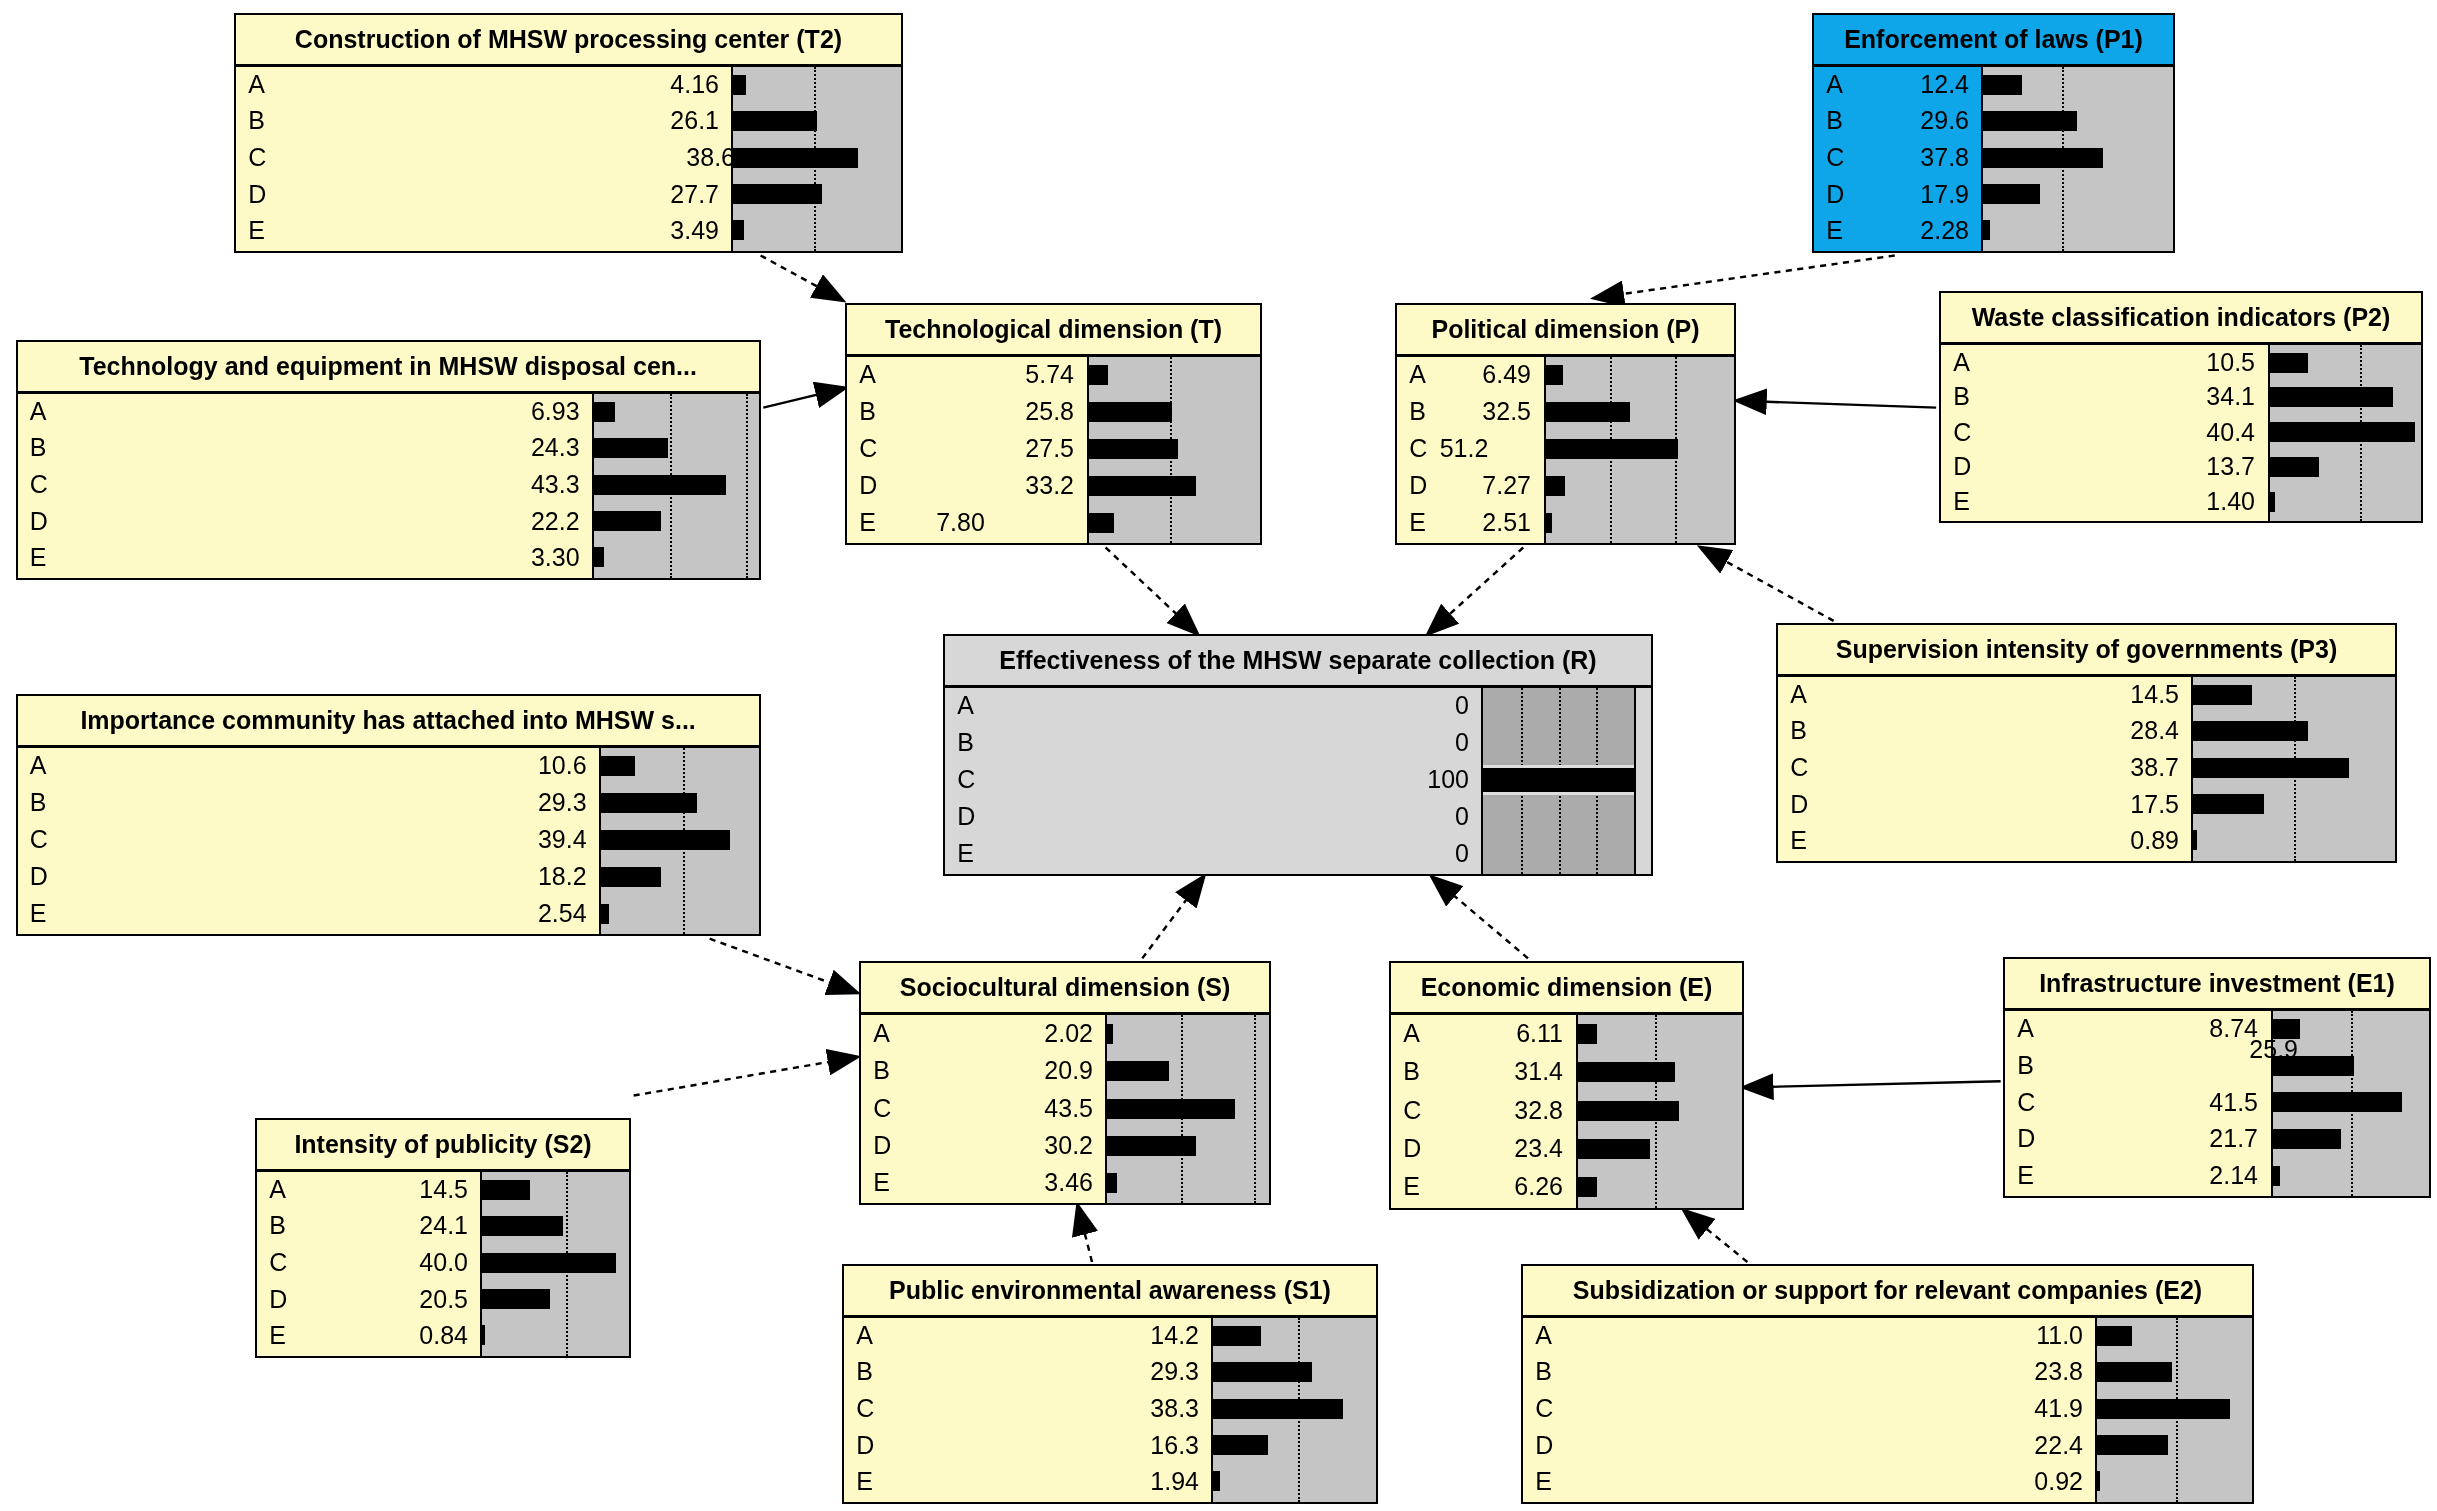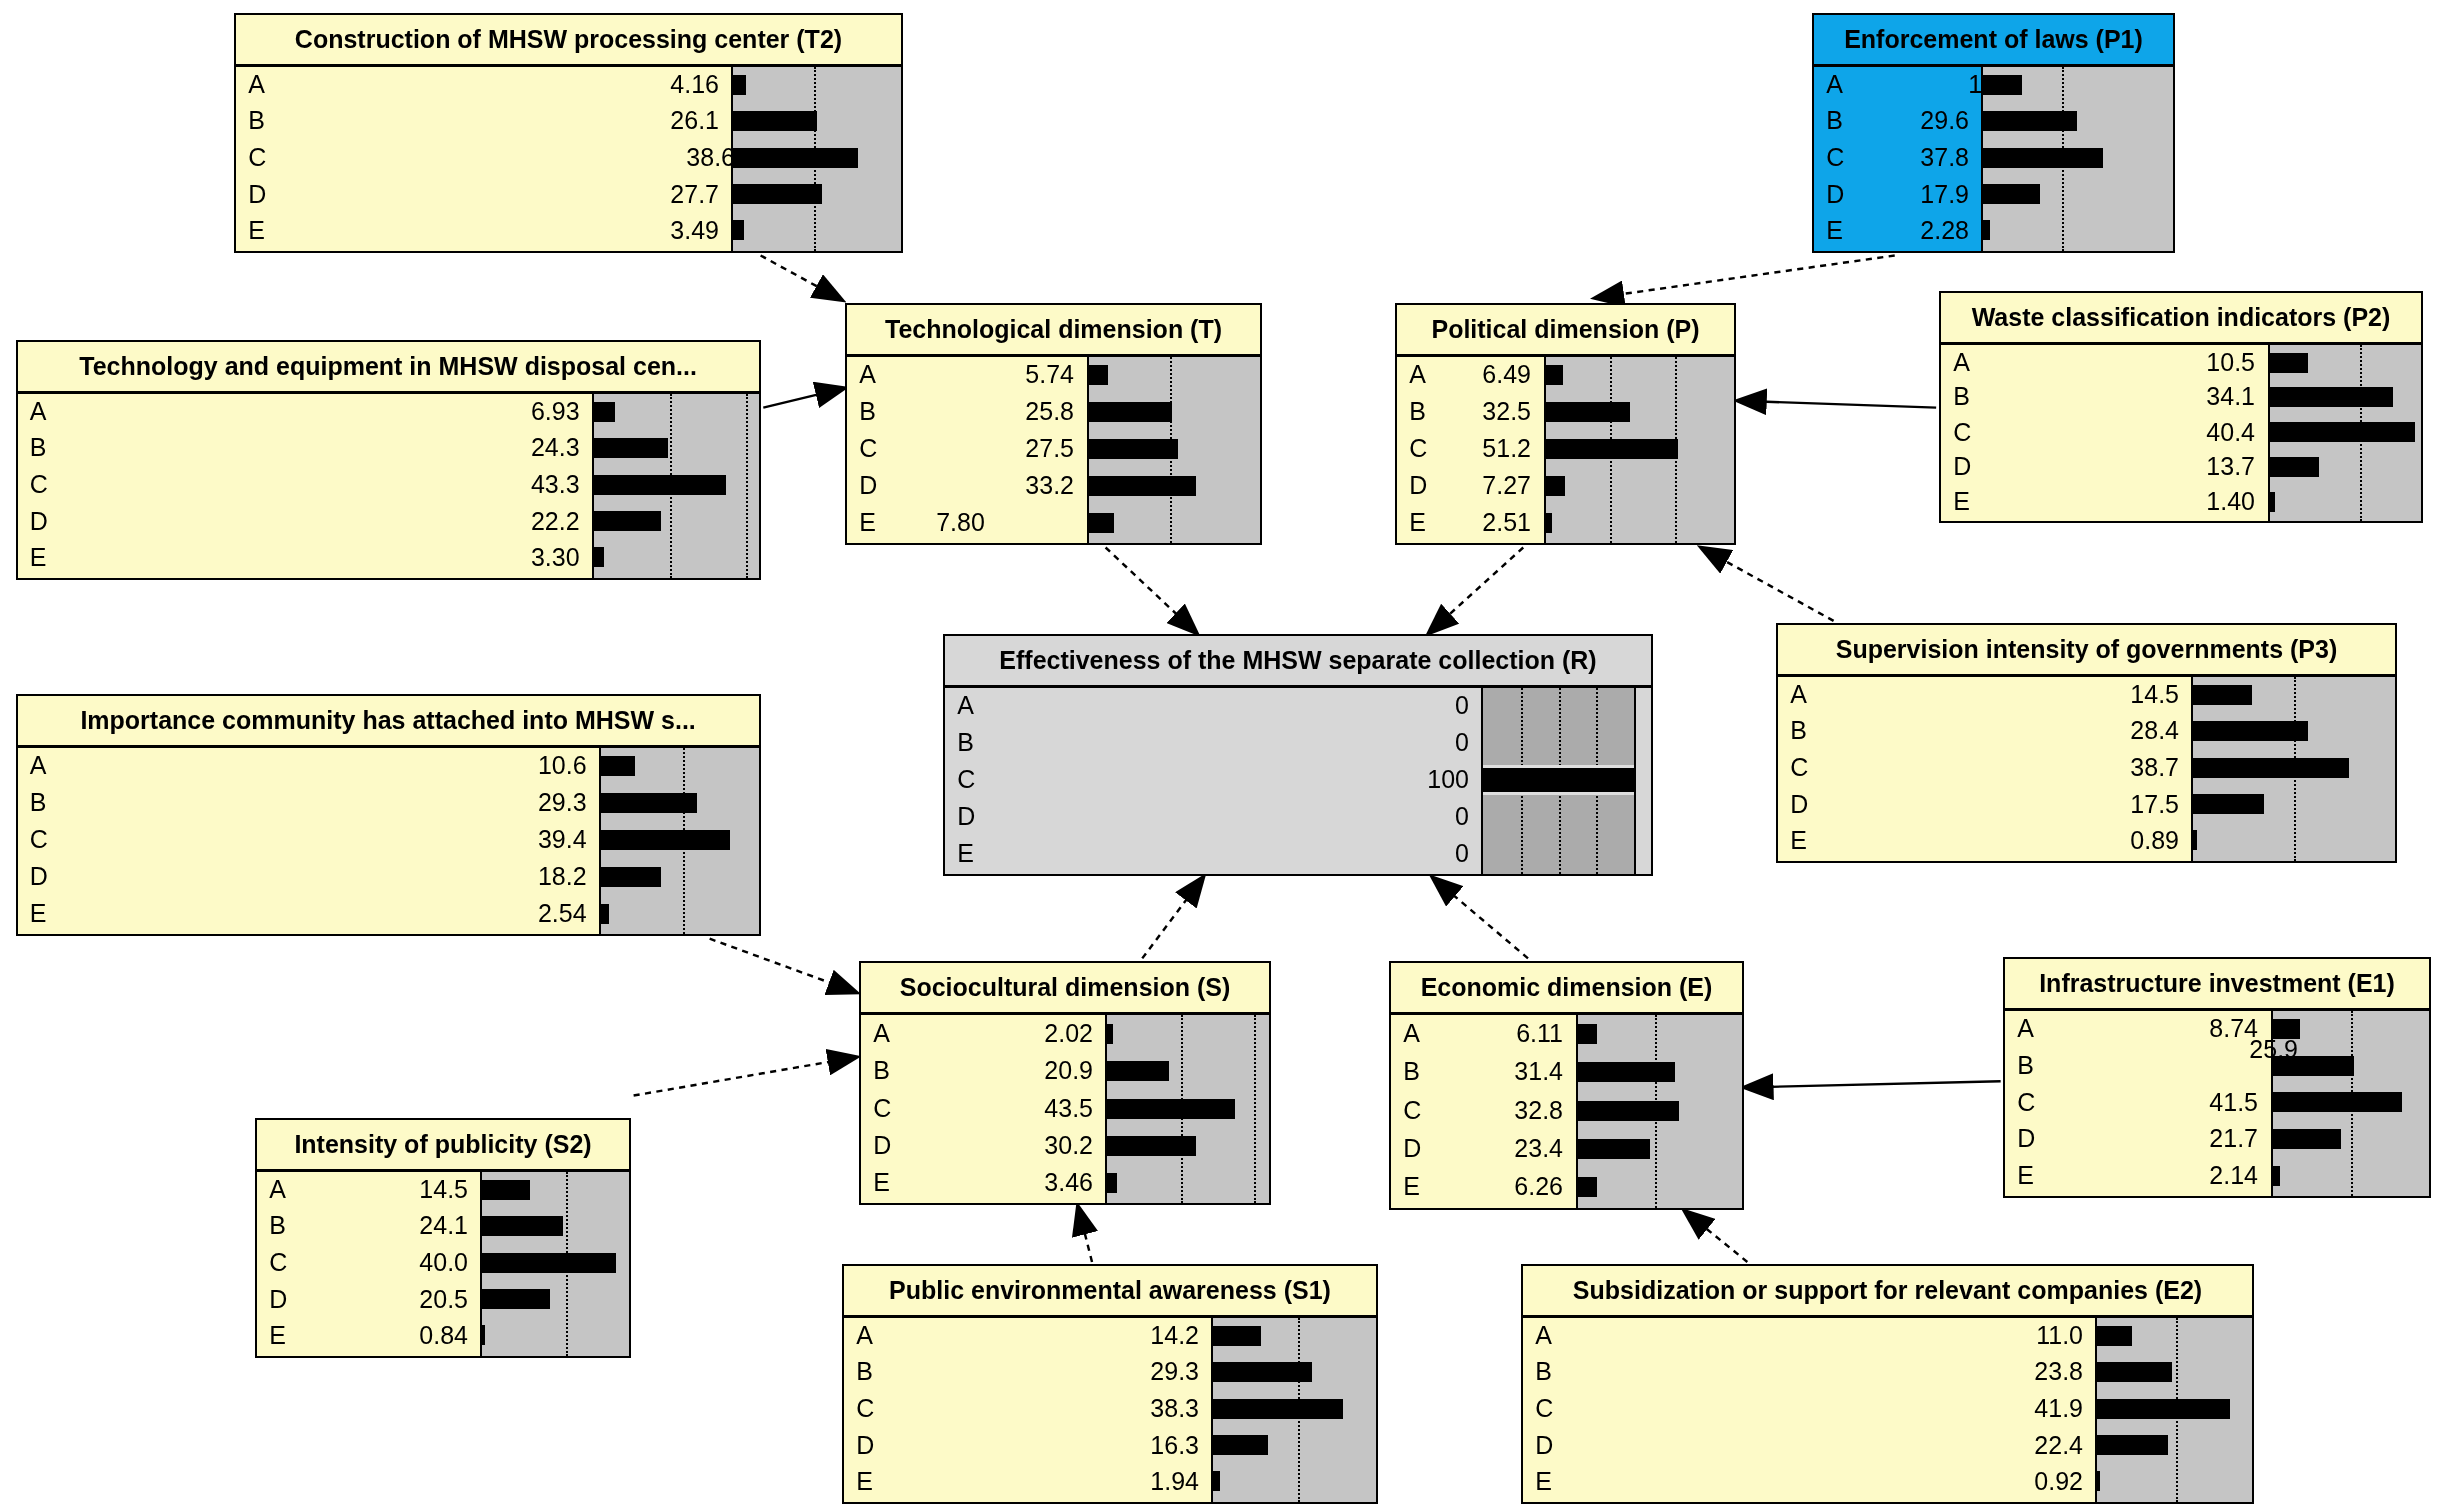--- a/index.html
+++ b/index.html
@@ -71,21 +71,21 @@
       <div class="body">
         <div class="bars" style="left: 167px; right: 0px; background: rgb(197, 197, 197);">
           <div class="gridline" style="left: 41.6667%;"></div>
           <div class="bar" style="left: 0px; top: 8.1px; height: 20.4px; width: 20.6667%;"></div>
           <div class="bar" style="left: 0px; top: 44px; height: 20.4px; width: 49.3333%;"></div>
           <div class="bar" style="left: 0px; top: 81px; height: 20.4px; width: 63%;"></div>
           <div class="bar" style="left: 0px; top: 117px; height: 20.4px; width: 29.8333%;"></div>
           <div class="bar" style="left: 0px; top: 153px; height: 20.4px; width: 3.8%;"></div>
         </div>
         <div class="state-label" style="left: 12.2px; top: 3.4px;">A</div>
-        <div class="state-value" style="left: 0px; width: 155px; top: 3.4px; padding-left: 48px;">12.4</div>
+        <div class="state-value" style="left: 0px; width: 155px; top: 3.4px;">12.4</div>
         <div class="state-label" style="left: 12.2px; top: 39px;">B</div>
         <div class="state-value" style="left: 0px; width: 155px; top: 39px;">29.6</div>
         <div class="state-label" style="left: 12.2px; top: 76px;">C</div>
         <div class="state-value" style="left: 0px; width: 155px; top: 76px;">37.8</div>
         <div class="state-label" style="left: 12.2px; top: 113px;">D</div>
         <div class="state-value" style="left: 0px; width: 155px; top: 113px;">17.9</div>
         <div class="state-label" style="left: 12.2px; top: 149px;">E</div>
         <div class="state-value" style="left: 0px; width: 155px; top: 149px;">2.28</div>
       </div>
     </div>
@@ -146,21 +146,21 @@
           <div class="bar" style="left: 0px; top: 45px; height: 20.4px; width: 44.5205%;"></div>
           <div class="bar" style="left: 0px; top: 82px; height: 20.4px; width: 70.137%;"></div>
           <div class="bar" style="left: 0px; top: 119px; height: 20.4px; width: 9.9589%;"></div>
           <div class="bar" style="left: 0px; top: 156px; height: 20.4px; width: 3.43836%;"></div>
         </div>
         <div class="state-label" style="left: 12.2px; top: 3.4px;">A</div>
         <div class="state-value" style="left: 0px; width: 134px; top: 3.4px;">6.49</div>
         <div class="state-label" style="left: 12.2px; top: 40px;">B</div>
         <div class="state-value" style="left: 0px; width: 134px; top: 40px;">32.5</div>
         <div class="state-label" style="left: 12.2px; top: 77px;">C</div>
-        <div class="state-value" style="left: 0px; width: 134px; top: 77px;">51.2</div>
+        <div class="state-value" style="left: 0px; width: 134px; top: 77px; text-align: center;">51.2</div>
         <div class="state-label" style="left: 12.2px; top: 114px;">D</div>
         <div class="state-value" style="left: 0px; width: 134px; top: 114px;">7.27</div>
         <div class="state-label" style="left: 12.2px; top: 151px;">E</div>
         <div class="state-value" style="left: 0px; width: 134px; top: 151px;">2.51</div>
       </div>
     </div>
     <div class="node" style="left: 1939px; top: 291px; width: 484px; height: 232px; background: rgb(253, 250, 200);">
       <div class="title">Waste classification indicators (P2)</div>
       <div class="body">
         <div class="bars" style="left: 327px; right: 0px; background: rgb(197, 197, 197);">

